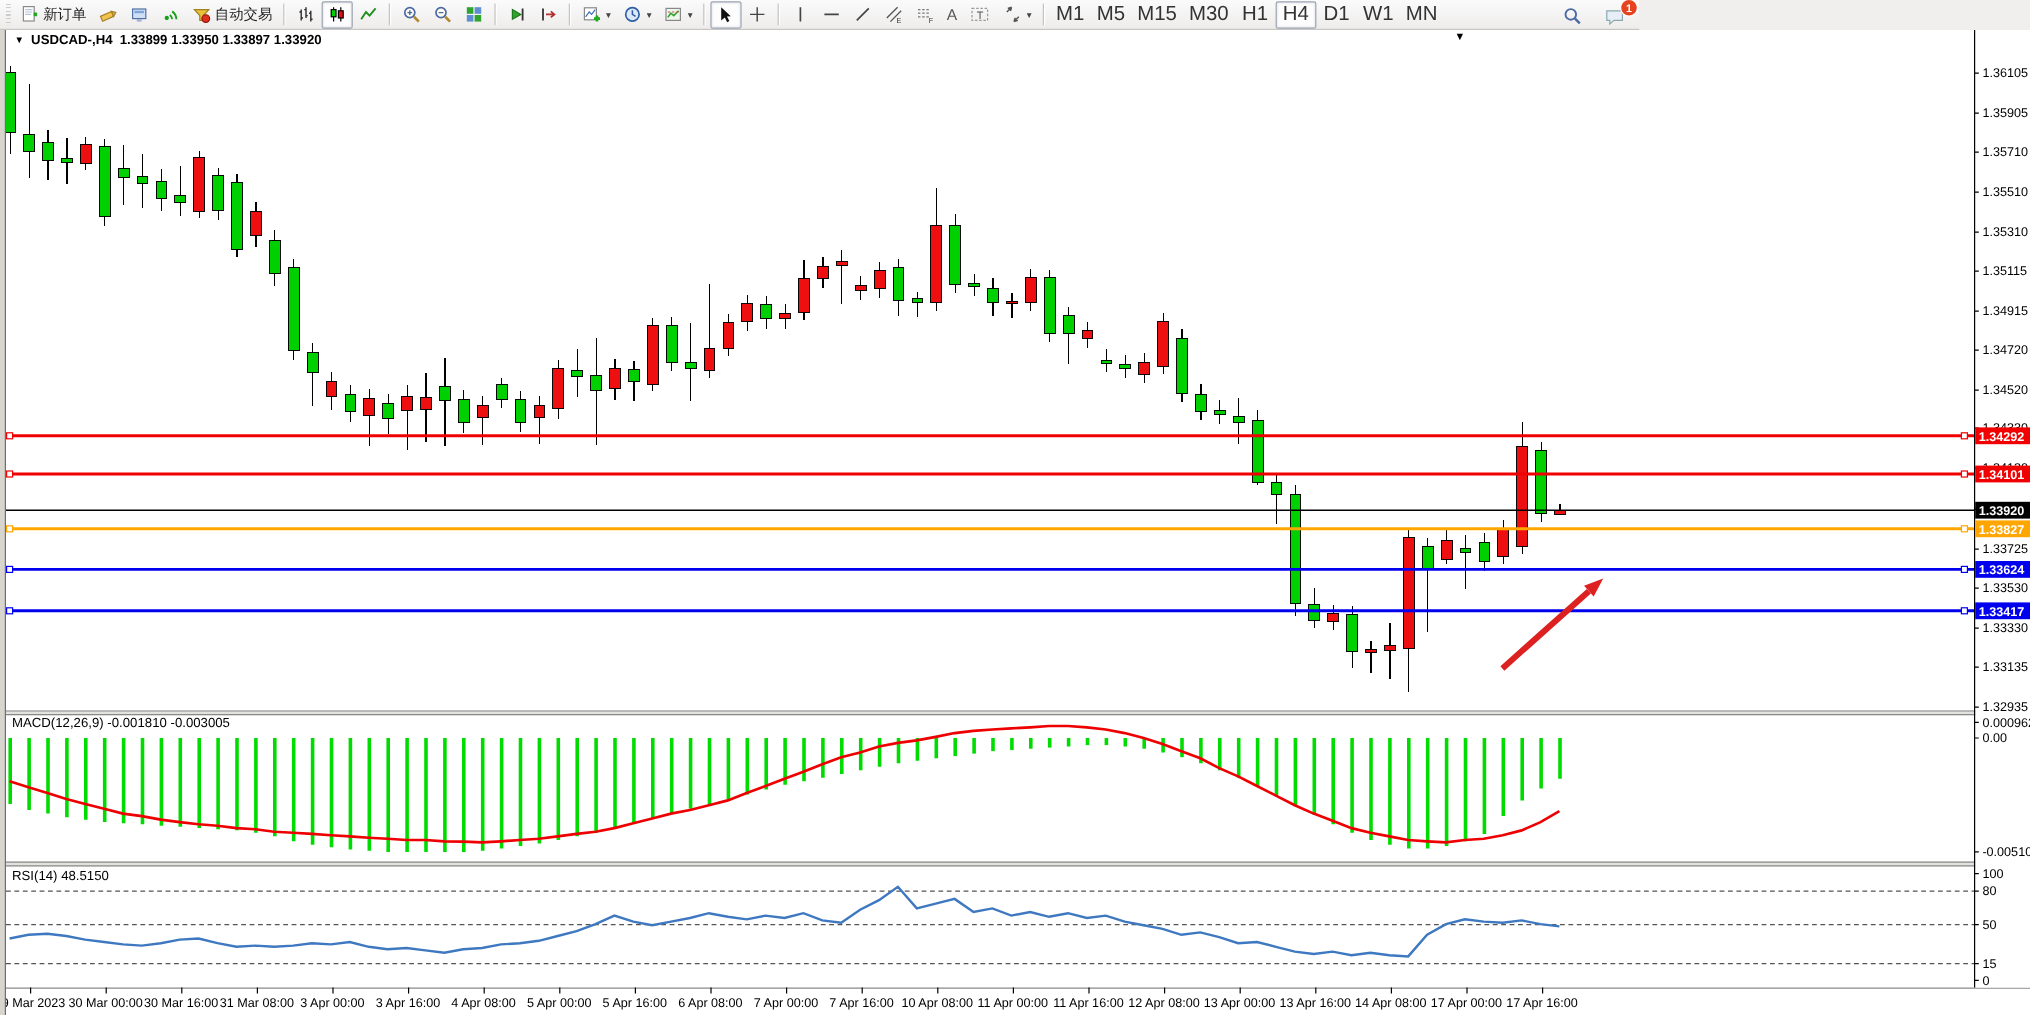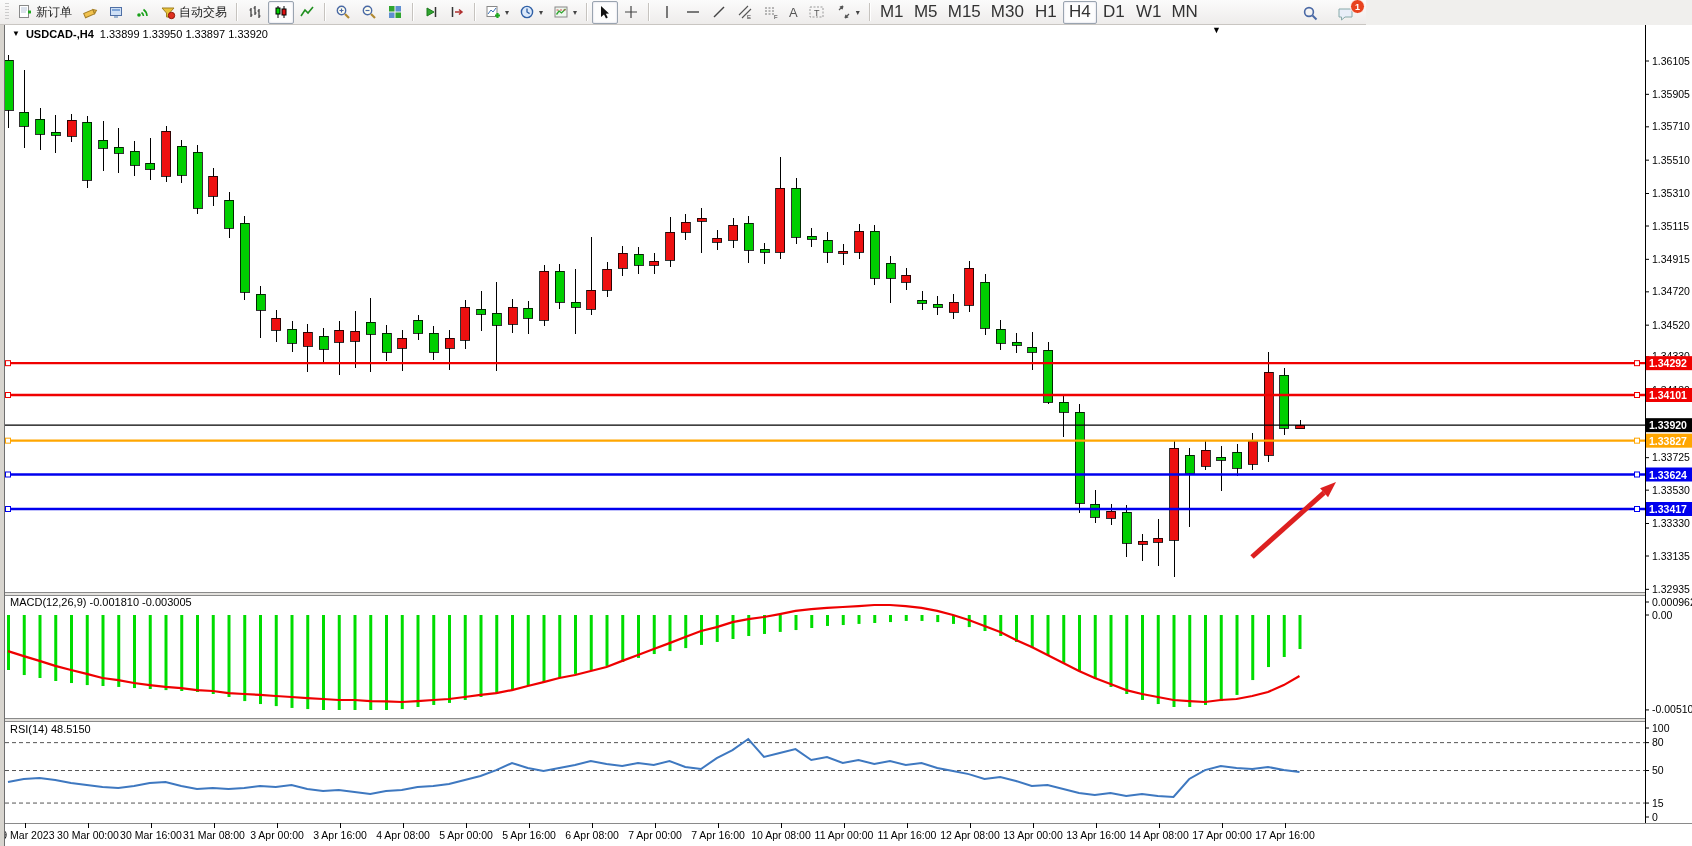--- a/index.html
+++ b/index.html
@@ -255,21 +255,21 @@
     </div>
   </div>
 </div>
 
 <div id="chartwin"></div>
 <div id="edge-left"></div>
 
 <div id="title-row">
   <span class="tri">▼</span>
   <span>USDCAD-,H4</span>
-  <span style="font-weight:normal">1.33899 1.33950 1.33897 1.33920</span>
+  <span style="font-weight:bold">1.33899 1.33950 1.33897 1.33920</span>
 </div>
 <div id="top-marker">▼</div>
 
 <svg id="chart-svg" width="1692" height="821" viewBox="0 25 1692 821">
     <rect x="0" y="25" width="1692" height="821" fill="#ffffff"></rect>
     <rect x="0" y="592" width="1692" height="4" fill="#e4e2de"></rect>
     <line x1="0" y1="592.5" x2="1692" y2="592.5" stroke="#8a8a8a"></line>
     <line x1="0" y1="595.5" x2="1692" y2="595.5" stroke="#8a8a8a"></line>
     <rect x="0" y="718" width="1692" height="4" fill="#e4e2de"></rect>
     <line x1="0" y1="718.5" x2="1692" y2="718.5" stroke="#8a8a8a"></line>

